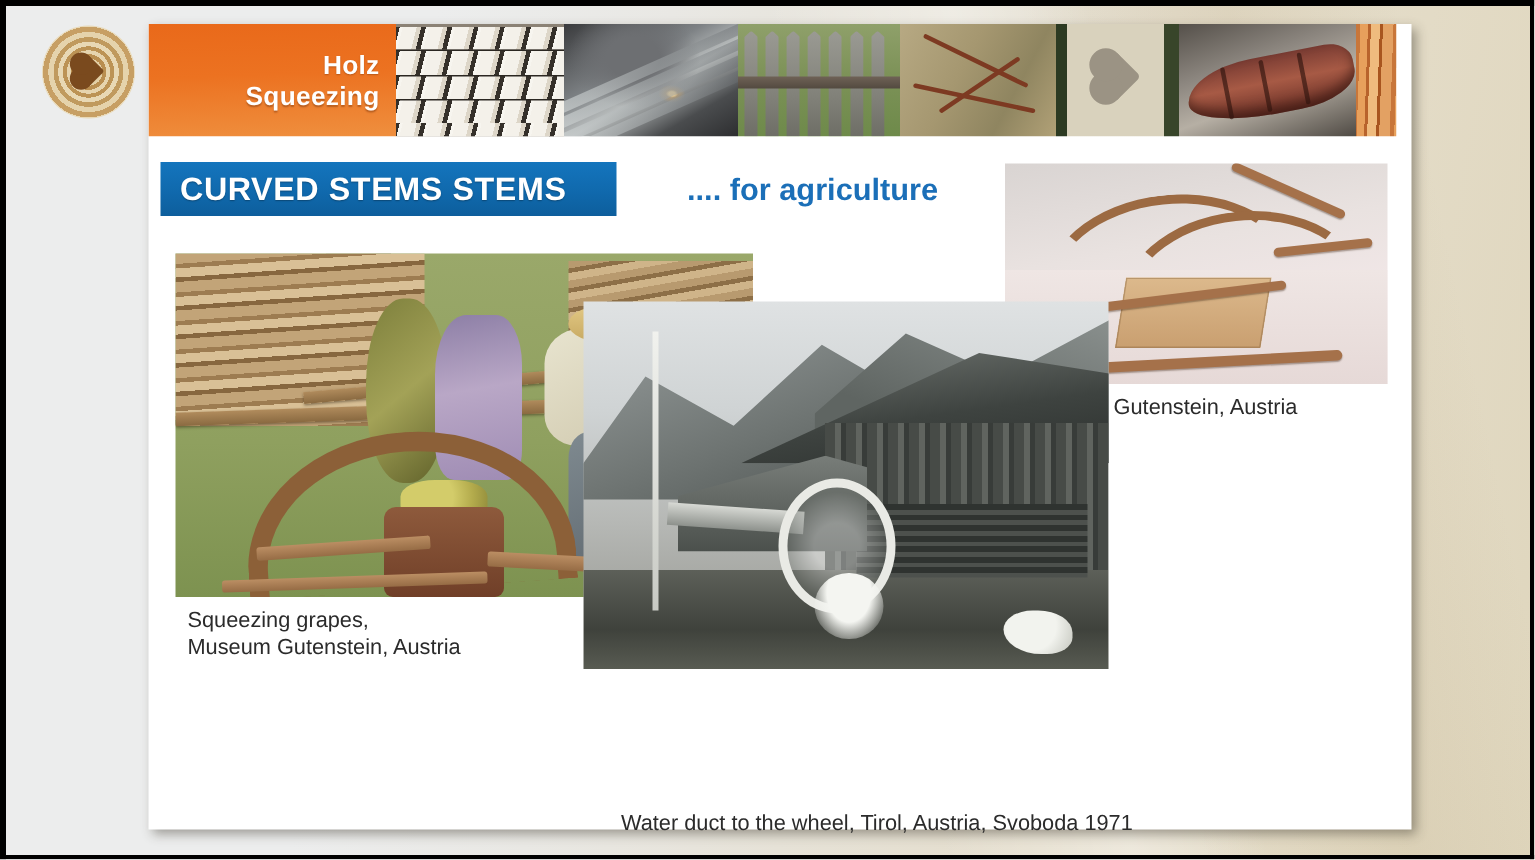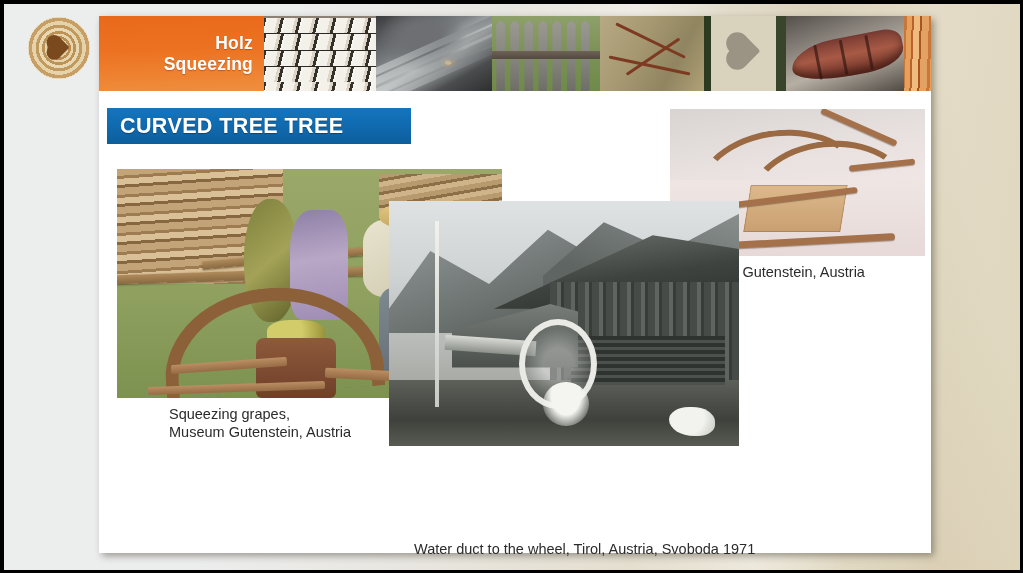--- a/index.html
+++ b/index.html
@@ -64,20 +64,21 @@
   }
   #logo-heart::before { left: -7.5px; top: 0; }
   #logo-heart::after  { left: 0; top: -7.5px; }
 
   
   #slide {
     position: absolute; left: 99px; top: 16px;
     width: 832px; height: 537px;
     background: #ffffff;
     box-shadow: 3px 3px 7px rgba(60,55,45,.45);
+    padding-left: 10px;
   }
   
   #header-band {
     position: absolute; left: 0; top: 0; width: 832px; height: 75px;
     display: flex; overflow: hidden;
   }
   #header-title-block {
     width: 165px; height: 100%;
     background: linear-gradient(178deg, #e9691a 0%, #ec7221 45%, #ef8f3e 100%);
     display: flex; flex-direction: column; justify-content: center;
@@ -343,21 +344,21 @@
     position: absolute; right: 7%; bottom: 4%; width: 13%; height: 12%;
     background: radial-gradient(circle at 40% 35%, #f2f3ee 0 50%, #c3c5bd 100%);
     border-radius: 46% 54% 40% 60%;
   }
 
   .caption {
     position: absolute; color: #2b2b2b; font-size: 14.5px;
     line-height: 18px; white-space: pre-line;
   }
   #caption-frame  { left: 421px; top: 247px; }
-  #caption-grapes { left: 26px;  top: 389px; margin-left: 44px; }
+  #caption-grapes { left: 26px;  top: 389px; }
   #caption-mill   { left: 315px; top: 524px; }
 </style>
 </head>
 <body>
 
 <div id="stage">
   <div id="bg-sheen"></div>
 
   <div class="bar" id="bar-top"></div>
   <div class="bar" id="bar-left"></div>
@@ -417,23 +418,24 @@
           <div class="rib" style="left:22%"></div>
           <div class="rib" style="left:45%"></div>
           <div class="rib" style="left:68%"></div>
         </div>
       </div>
 
       <div class="strip-img" id="strip-grain"></div>
     </div>
 
     <div id="title-banner">
-      <span>CURVED TREE TREE</span>
+      <span>CURVED STEMS STEMS</span>
     </div>
 
+    <div id="subtitle">.... for agriculture</div>
 
     <div class="photo" id="photo-frame">
       <div class="table"></div>
       <div class="arc" style="left:10%; top:14%; width:62%; height:72%; transform:rotate(-6deg)"></div>
       <div class="arc" style="left:30%; top:22%; width:60%; height:72%; transform:rotate(-6deg)"></div>
       <div class="board" style="left:30%; top:52%; width:38%; height:32%; transform:skewX(-9deg)"></div>
       <div class="bar-wood" style="left:8%;  top:60%; width:66%; height:6px; transform:rotate(-7deg)"></div>
       <div class="bar-wood" style="left:16%; top:88%; width:72%; height:7px; transform:rotate(-3deg)"></div>
       <div class="bar-wood" style="left:58%; top:10%; width:32%; height:6px; transform:rotate(24deg)"></div>
       <div class="bar-wood" style="left:70%; top:36%; width:26%; height:6px; transform:rotate(-6deg)"></div>

